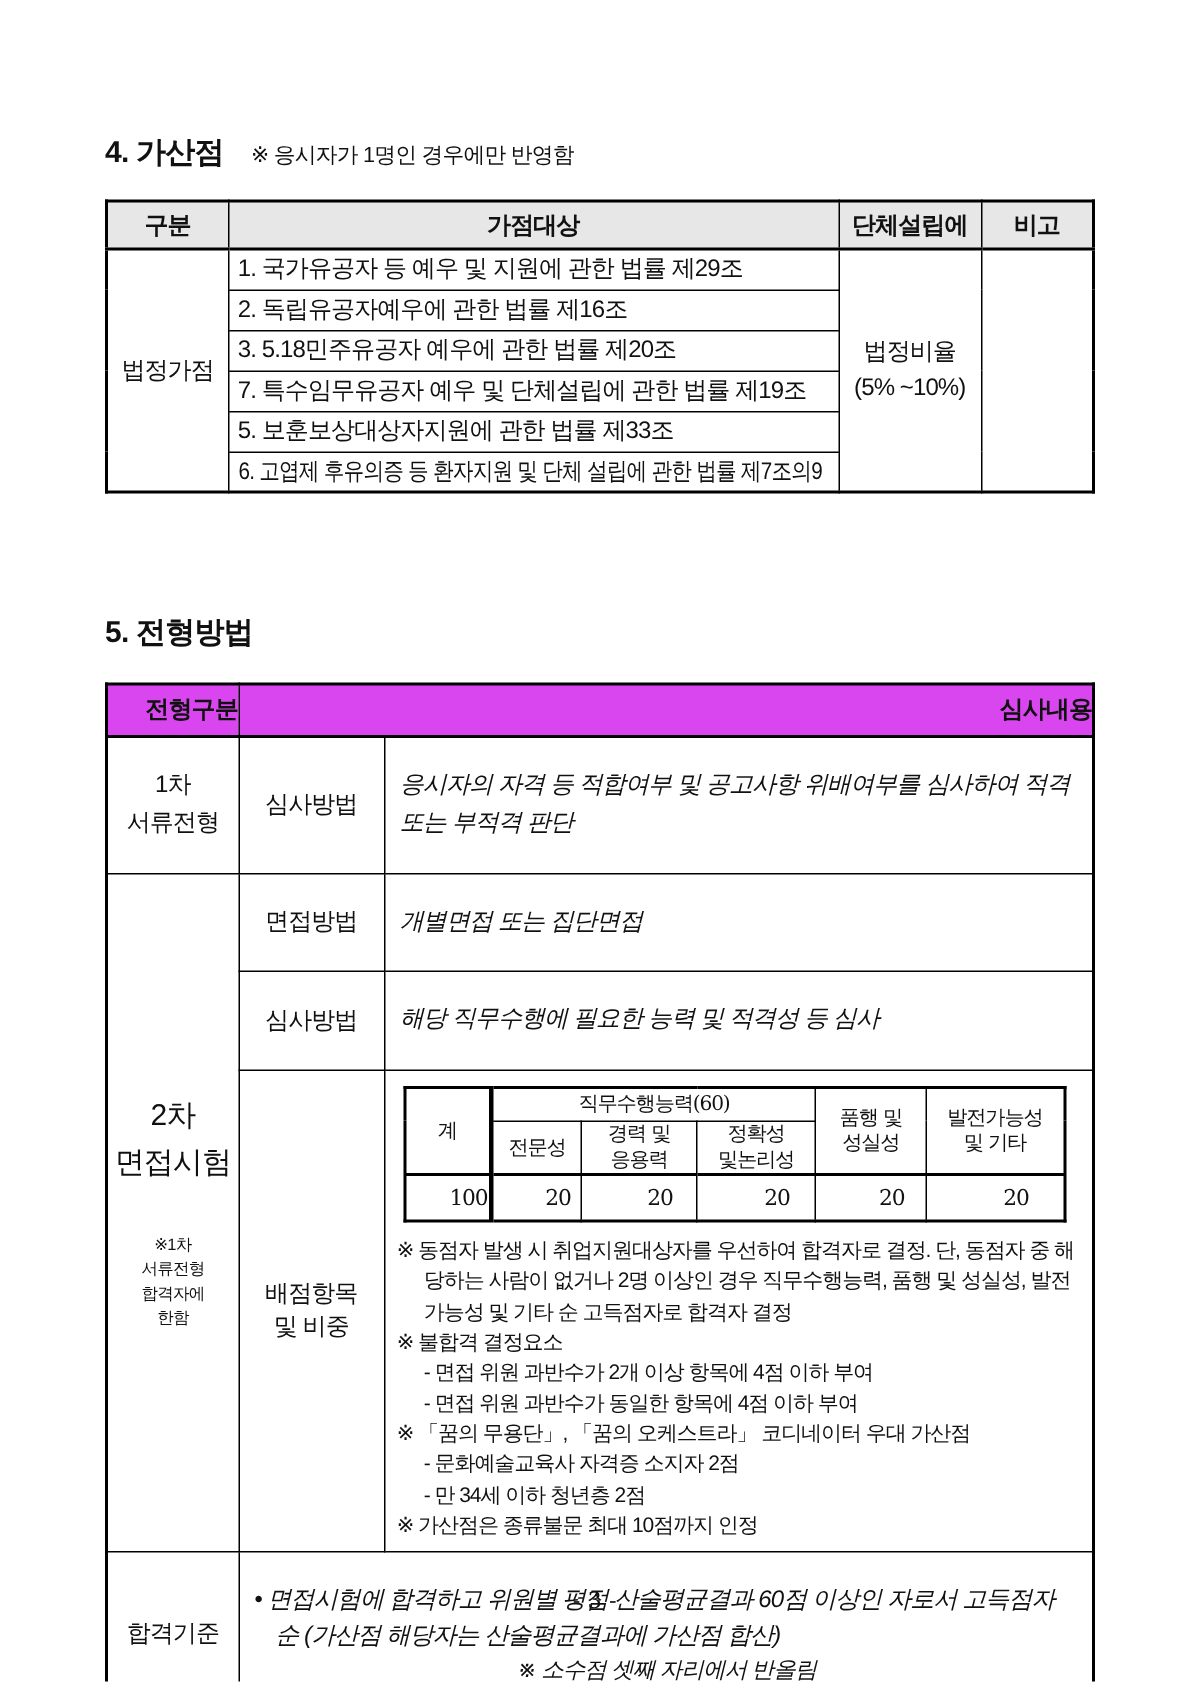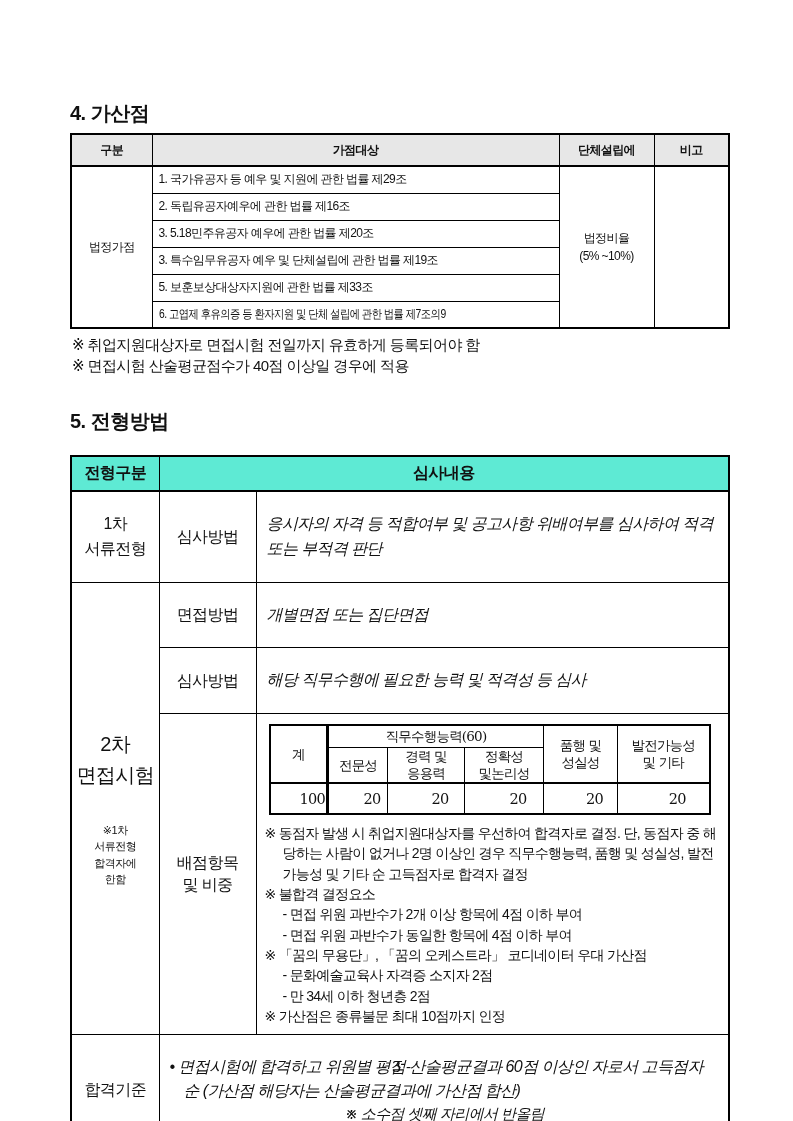--- a/index.html
+++ b/index.html
@@ -10,41 +10,41 @@
     color:#111111;
     position:relative;
   }
   .page { position:relative; width:793px; height:1121px; overflow:hidden; }
 
   
   .sec-heading { position:absolute; left:70px; display:flex; align-items:baseline; gap:18px; }
   .sec-title { font-size:20px; font-weight:bold; letter-spacing:-0.5px; }
   .sec-title-note { font-size:14.5px; letter-spacing:-0.5px; }
 
-  #sec4-heading { top:100px; }
+  #sec4-heading { top:88px; }
   #sec5-heading { top:408px; }
 
   
   #bonus-table { position:absolute; left:70px; top:133px; width:658px;
     border-collapse:collapse; table-layout:fixed; }
-  #bonus-table td { border:1px solid #000; font-size:12px; letter-spacing:-0.6px; vertical-align:middle; }
+  #bonus-table td { border:1px solid #000; font-size:16px; letter-spacing:-0.6px; vertical-align:middle; }
   #bonus-table .th { background:#e7e7e7; font-weight:bold; text-align:center; height:32px; border-bottom:2px solid #000; }
   #bonus-table td.item { height:27px; padding:1px 4px 1px 6px; white-space:nowrap; overflow:hidden;margin-top:28px; }
   #bonus-table td.center { text-align:center; }
   #bonus-table { border:2px solid #000; }
   #bonus-table td.pre { white-space:pre-line; line-height:1.5; }
   .squish { display:inline-block; transform:scaleX(0.86); transform-origin:0 50%; white-space:nowrap; }
 
   .footnotes { position:absolute; left:72px; top:334px; font-size:15px; letter-spacing:-0.6px; line-height:1.42; }
 
   
   #sel-table { position:absolute; left:70px; top:455px; width:658px;
     border-collapse:collapse; table-layout:fixed; border:2px solid #000; }
   #sel-table td { border:1px solid #000; font-size:16px; letter-spacing:-0.6px; vertical-align:middle; }
-  #sel-table .th { background:#5eead4; font-weight:bold; text-align:center; height:35px; border-bottom:2px solid #000; }
+  #sel-table .th { background:#d946ef; font-weight:bold; text-align:right; height:35px; border-bottom:2px solid #000; }
   #sel-table td.stage { text-align:center; white-space:pre-line; line-height:1.55; }
   #sel-table td.rowlabel { text-align:center; white-space:pre-line; line-height:1.4; }
   #sel-table td.content { padding:20px 10px; line-height:1.55;font-style:italic; }
   .stage-main { font-size:20px; }
   .stage-note { font-size:11px; white-space:pre-line; line-height:1.5; margin-top:6px; letter-spacing:-0.5px; }
 
   
   td.scoring-cell { padding:8px 8px 8px 8px; vertical-align:top; }
   #score-table { border-collapse:collapse; table-layout:fixed; width:440px; margin:2px 0 8px 4px;
     font-family:"DejaVu Serif","Liberation Serif",serif; border:2px solid #000; }
@@ -70,20 +70,21 @@
   .s-w1{width:88px;} .s-w2{width:97px;} .s-w3{width:473px;}
   .sc1{width:58px;} .sc2{width:60px;} .sc3{width:77px;} .sc4{width:79px;} .sc5{width:74px;} .sc6{width:92px;}
 </style>
 </head>
 <body>
 
 <div class="page">
 
   <div class="sec-heading" id="sec4-heading">
     <span class="sec-title">4. 가산점</span>
+    <span class="sec-title-note">※ 응시자가 1명인 경우에만 반영함</span>
   </div>
 
   <table id="bonus-table">
     <colgroup>
         <col class="col-w1">
         <col class="col-w2">
         <col class="col-w3">
         <col class="col-w4">
       </colgroup>
     <tbody>
@@ -100,35 +101,31 @@
 (5% ~10%)</td>
       <td rowspan="6"></td>
     </tr>
     <tr>
           <td class="item">2. 독립유공자예우에 관한 법률 제16조</td>
         </tr>
     <tr>
           <td class="item">3. 5.18민주유공자 예우에 관한 법률 제20조</td>
         </tr>
     <tr>
-          <td class="item">3. 특수임무유공자 예우 및 단체설립에 관한 법률 제19조</td>
+          <td class="item">7. 특수임무유공자 예우 및 단체설립에 관한 법률 제19조</td>
         </tr>
     <tr>
           <td class="item">5. 보훈보상대상자지원에 관한 법률 제33조</td>
         </tr>
     <tr>
       <td class="item"><span class="squish">6. 고엽제 후유의증 등 환자지원 및 단체 설립에 관한 법률 제7조의9</span></td>
     </tr>
   </tbody>
     </table>
 
-  <div class="footnotes">
-    <div>※ 취업지원대상자로 면접시험 전일까지 유효하게 등록되어야 함</div>
-    <div>※ 면접시험 산술평균점수가 40점 이상일 경우에 적용</div>
-  </div>
 
   <div class="sec-heading" id="sec5-heading">
     <span class="sec-title">5. 전형방법</span>
   </div>
 
   <table id="sel-table">
     <colgroup>
         <col class="s-w1">
         <col class="s-w2">
         <col class="s-w3">

